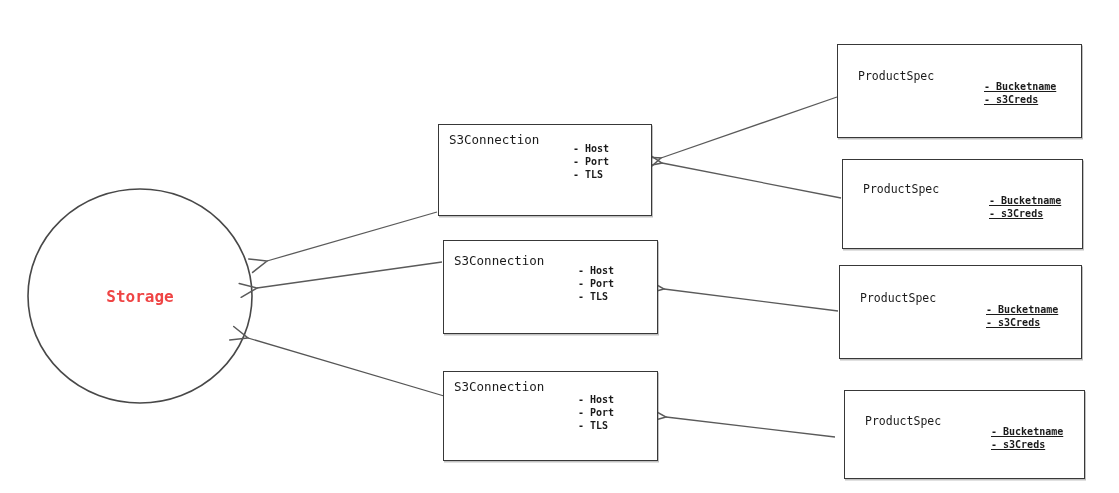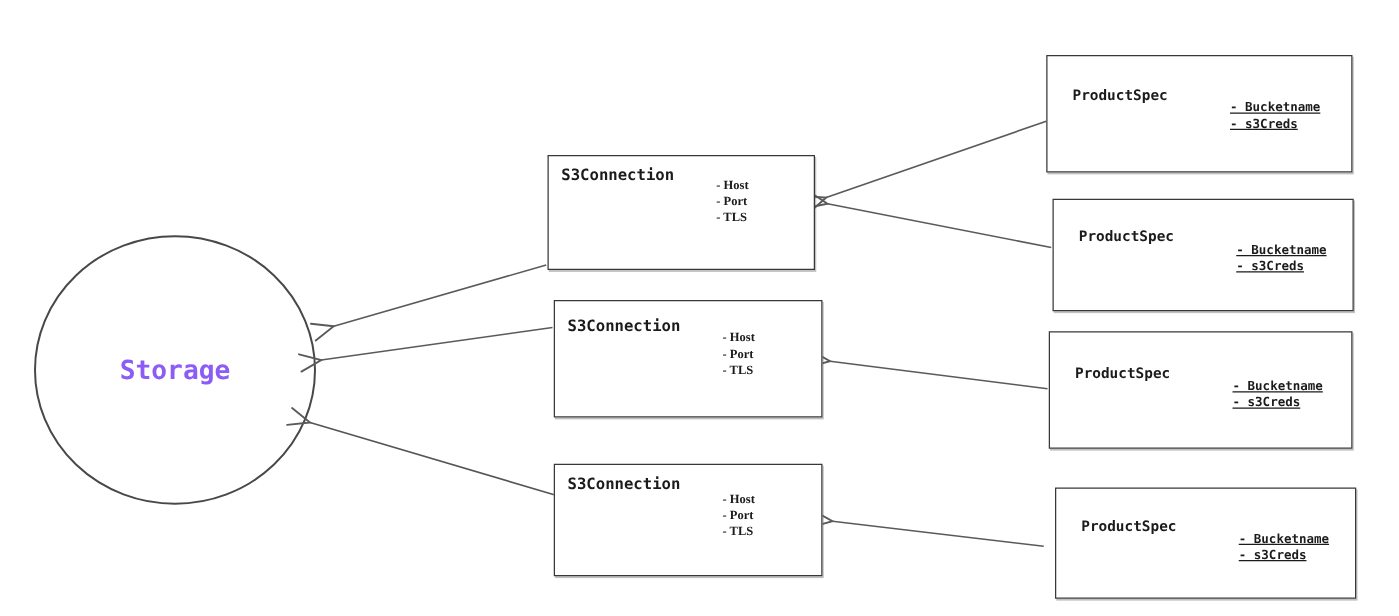--- a/index.html
+++ b/index.html
@@ -18,46 +18,46 @@
   }
   .node {
     position: absolute;
     background: #ffffff;
     border: 1.5px solid #383838;
     box-shadow: 1px 1.5px 0 rgba(90,90,90,0.38);
     box-sizing: border-box;
   }
   .node-title {
     position: absolute;
-    font-weight: bold;
+    font-weight: normal;
     color: #1b1b1b;
     white-space: nowrap;
   }
   .s3 .node-title { font-size: 12.5px; left: 10px; top: 7px; }
   .ps .node-title { font-size: 11.5px; left: 20px; top: 24px; }
   .attrs {
     position: absolute;
     font-size: 10px;
     font-weight: bold;
     color: #1b1b1b;
     line-height: 13px;
     white-space: nowrap;
   }
-  .s3 .attrs { left: 134px; top: 17px; font-family: Liberation Serif, serif; }
+  .s3 .attrs { left: 134px; top: 17px; }
   .ps .attrs { left: 146px; top: 35px; text-decoration: underline; }
   .storage-label {
     position: absolute;
     left: 28px; top: 189px;
     width: 224px; height: 214px;
     display: flex;
     align-items: center;
     justify-content: center;
-    font-size: 21px;
+    font-size: 16px;
     font-weight: bold;
-    color: #8b5cf6;
+    color: #ef4444;
     pointer-events: none;
   }
 </style>
 </head>
 <body>
 
 <div class="canvas">
 
   <svg class="edge-layer" width="1119" height="493" viewBox="0 0 1119 493" xmlns="http://www.w3.org/2000/svg">
     <defs>

